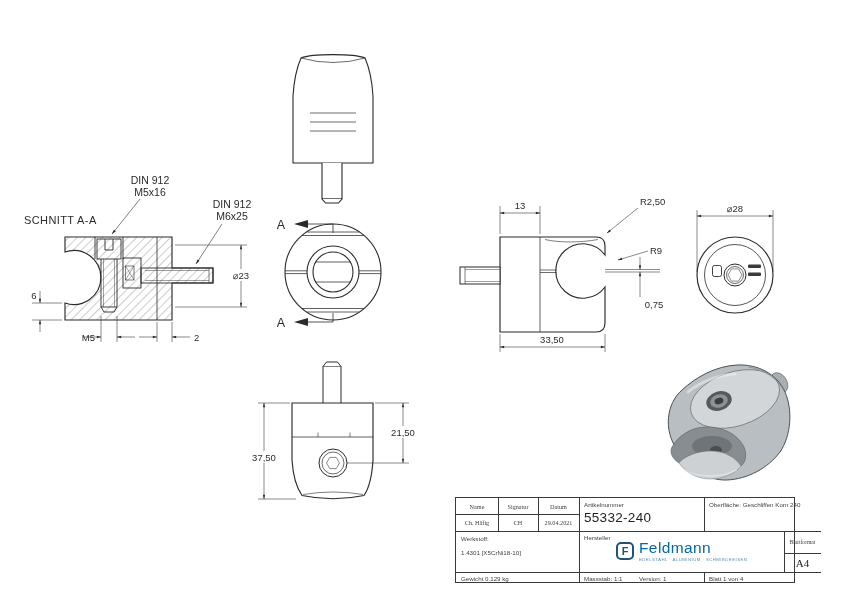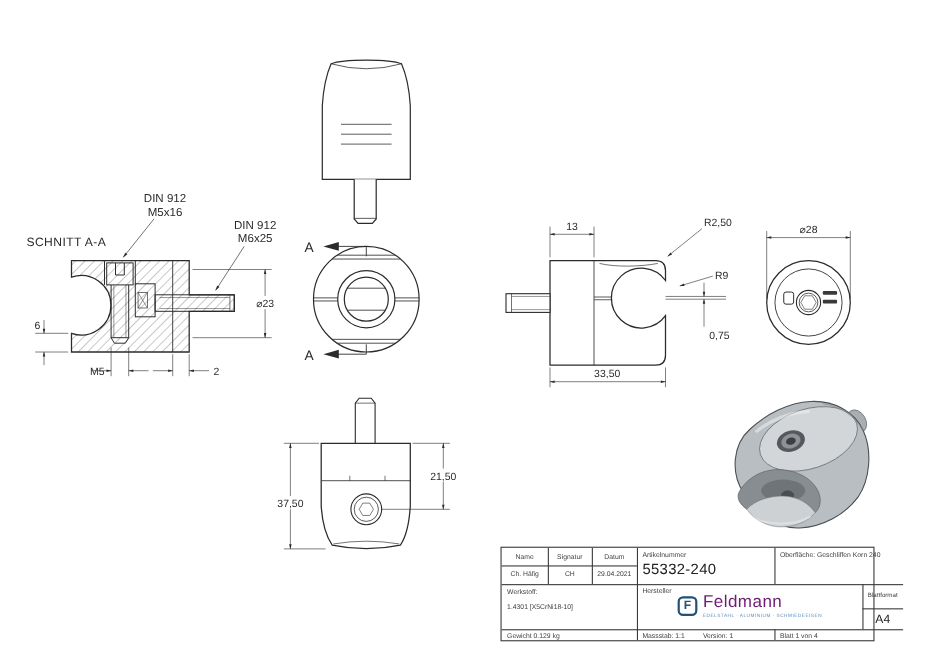--- a/index.html
+++ b/index.html
@@ -10,28 +10,28 @@
   .dim{font-size:9.5px;}
   .callout{font-size:10.5px;}
   .viewtitle{font-size:11px;letter-spacing:.4px;}
   .cutlabel{font-size:12.5px;}
 
   
   #titleblock{position:absolute;left:455px;top:497px;width:340px;height:86px;
               border:1.2px solid #3a3a3a;box-sizing:border-box;color:#3a3a3a;}
   .tbline{position:absolute;background:#3a3a3a;}
   .tbcell{position:absolute;font-size:6.2px;color:#3f3f3f;white-space:nowrap;}
-  .tbcenter{display:flex;align-items:center;justify-content:center;text-align:left;}
+  .tbcenter{display:flex;align-items:center;justify-content:center;text-align:left;font-family:Liberation Serif, serif;}
   .artnr{font-size:13.5px;color:#222;letter-spacing:.3px;}
   .a4{font-size:11px;color:#222;}
   .logo-row{position:absolute;display:flex;align-items:center;gap:5px;}
   .logo-mark{width:18px;height:18px;border:2.4px solid #1f5276;border-radius:5px;
              display:flex;align-items:center;justify-content:center;
              font-size:11px;font-weight:bold;color:#1f5276;box-sizing:border-box;}
-  .logo-name{font-size:15.5px;color:#701a75;letter-spacing:.4px;line-height:1;}
+  .logo-name{font-size:15.5px;color:#0369a1;letter-spacing:.4px;line-height:1;}
   .logo-tagline{font-size:4.3px;color:#5b8cb8;letter-spacing:.45px;margin-top:1.5px;}
 </style>
 </head>
 <body>
 
 <div id="sheet">
 
 <svg id="cad" width="842" height="595" viewBox="0 0 842 595">
   <defs>
     <pattern id="hatch" patternUnits="userSpaceOnUse" width="6" height="6" patternTransform="rotate(45)">

